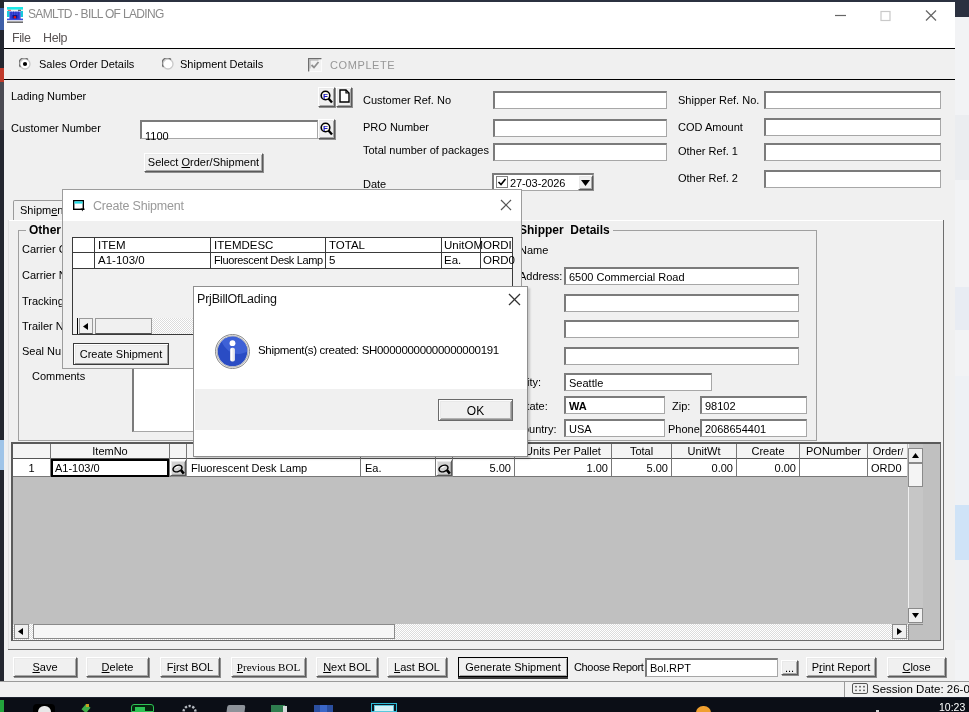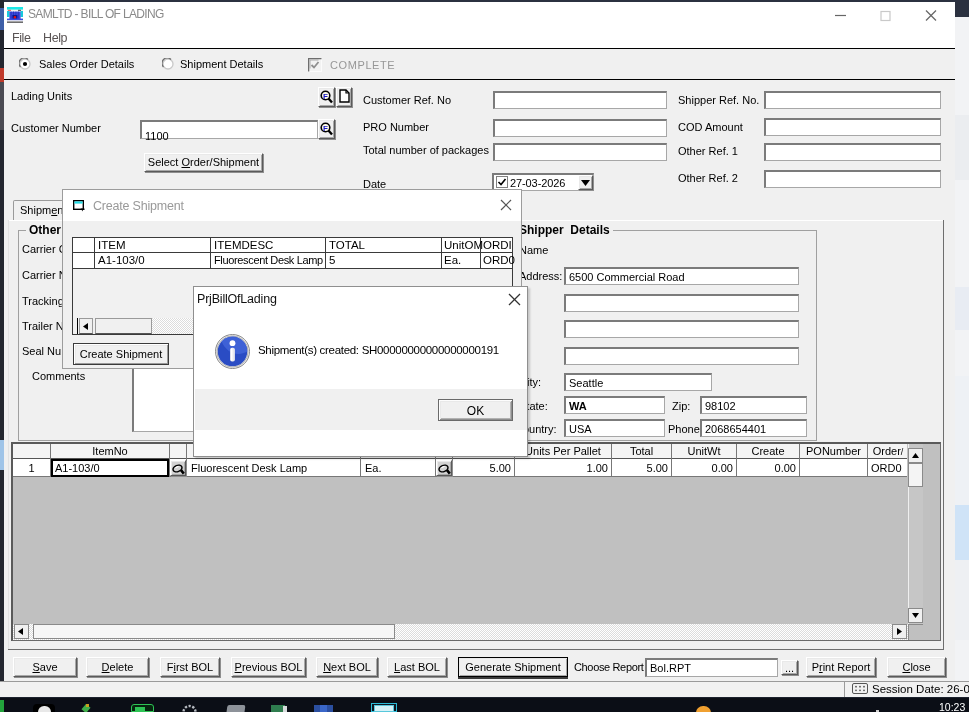--- a/index.html
+++ b/index.html
@@ -82,21 +82,21 @@
   </svg>
   <div class="lbl" style="left:176px;top:56px;">Shipment Details</div>
   <svg class="abs" style="left:304px;top:56px;" width="14" height="14" viewBox="0 0 14 14">
     <rect x="0.5" y="0.5" width="13" height="13" fill="#f2f2f2" stroke="#fbfbfb" stroke-width="1"></rect>
     <path d="M0.5 13.5 L0.5 0.5 L13.5 0.5" fill="none" stroke="#6e6e6e" stroke-width="1.6"></path>
     <path d="M2 10.5 L2 2 L10.5 2" fill="none" stroke="#aaaaaa" stroke-width="1"></path>
     <path d="M3.5 7 L6 9.5 L10.5 4" fill="none" stroke="#8f8f8f" stroke-width="1.8"></path>
   </svg>
   <div class="lbl" style="left:326px;top:57px;color:#979797;letter-spacing:0.6px;">COMPLETE</div>
 
-  <div class="lbl" style="left:7px;top:88px;">Lading Units</div>
+  <div class="lbl" style="left:7px;top:88px;">Lading Number</div>
   <div class="btn" style="left:314px;top:85px;width:17px;height:20px;"></div>
   <svg class="abs" style="left:316px;top:88px;" width="13" height="15" viewBox="0 0 13 15">
     <circle cx="5.5" cy="5.5" r="4.3" fill="#fffde8" stroke="#000" stroke-width="1.6"></circle>
     <line x1="8.5" y1="8.5" x2="12" y2="12.5" stroke="#000" stroke-width="2.4"></line>
     <text x="5.5" y="8.6" font-size="8" font-weight="bold" fill="#1616c8" text-anchor="middle" font-family="Liberation Sans">F</text>
   </svg>
   <div class="btn" style="left:332px;top:85px;width:16px;height:20px;"></div>
   <svg class="abs" style="left:335px;top:87px;" width="11" height="14" viewBox="0 0 11 14">
     <path d="M1 1 H7 L10 4 V13 H1 Z" fill="#fff" stroke="#000" stroke-width="1.4"></path>
     <path d="M7 1 L7 4 L10 4" fill="none" stroke="#000" stroke-width="1.2"></path>
@@ -186,21 +186,21 @@
       <div style="margin:2px 0 0 3px;">USA</div>
     </div>
   <div class="lbl" style="left:664px;top:421px;">Phone</div>
   <div class="tb" style="left:696px;top:417px;width:107px;height:18px;">
       <div style="margin:2px 0 0 3px;">2068654401</div>
     </div>
 
   <div class="btn" style="left:9px;top:655px;width:64px;height:20px;"><span style="top:3px;"><u>S</u>ave</span></div>
   <div class="btn" style="left:82px;top:655px;width:63px;height:20px;"><span style="top:3px;"><u>D</u>elete</span></div>
   <div class="btn" style="left:156px;top:655px;width:60px;height:20px;"><span style="top:3px;">F<u>i</u>rst BOL</span></div>
-  <div class="btn" style="left:227px;top:655px;width:75px;height:20px;"><span style="top:3px;"><u>P</u>revious BOL</span></div>
+  <div class="btn" style="left:227px;top:655px;width:75px;height:20px;"><span style="top:3px;font-family:Liberation Serif, serif;"><u>P</u>revious BOL</span></div>
   <div class="btn" style="left:312px;top:655px;width:62px;height:20px;"><span style="top:3px;"><u>N</u>ext BOL</span></div>
   <div class="btn" style="left:383px;top:655px;width:60px;height:20px;"><span style="top:3px;"><u>L</u>ast BOL</span></div>
   <div class="btn" style="left:454px;top:655px;width:110px;height:20px;border-color:#000;box-shadow:0 2px 0 #3a3a3a, inset 1px 1px 0 #e9e9e9, inset -1px -1px 0 #a8a8a8;"><span style="top:3px;">Generate Shipment</span></div>
   <div class="lbl" style="left:570px;top:659px;letter-spacing:-0.35px;">Choose Report</div>
   <div class="tb" style="left:641px;top:656px;width:133px;height:19px;">
       <div style="margin:2px 0 0 3px;">Bol.RPT</div>
     </div>
   <div class="btn" style="left:777px;top:658px;width:17px;height:15px;"><span style="top:1px;">...</span></div>
   <div class="btn" style="left:802px;top:655px;width:70px;height:20px;"><span style="top:3px;">P<u>r</u>int Report</span></div>
   <div class="btn" style="left:883px;top:655px;width:59px;height:20px;"><span style="top:3px;"><u>C</u>lose</span></div>

